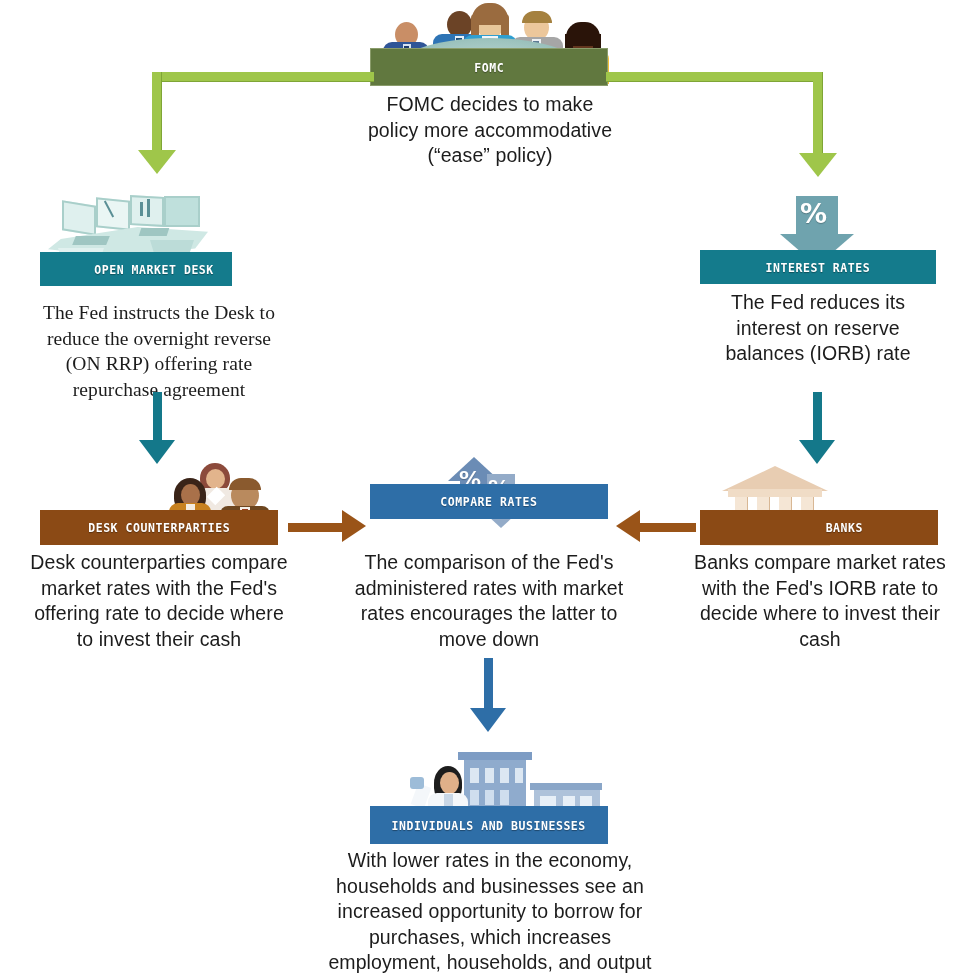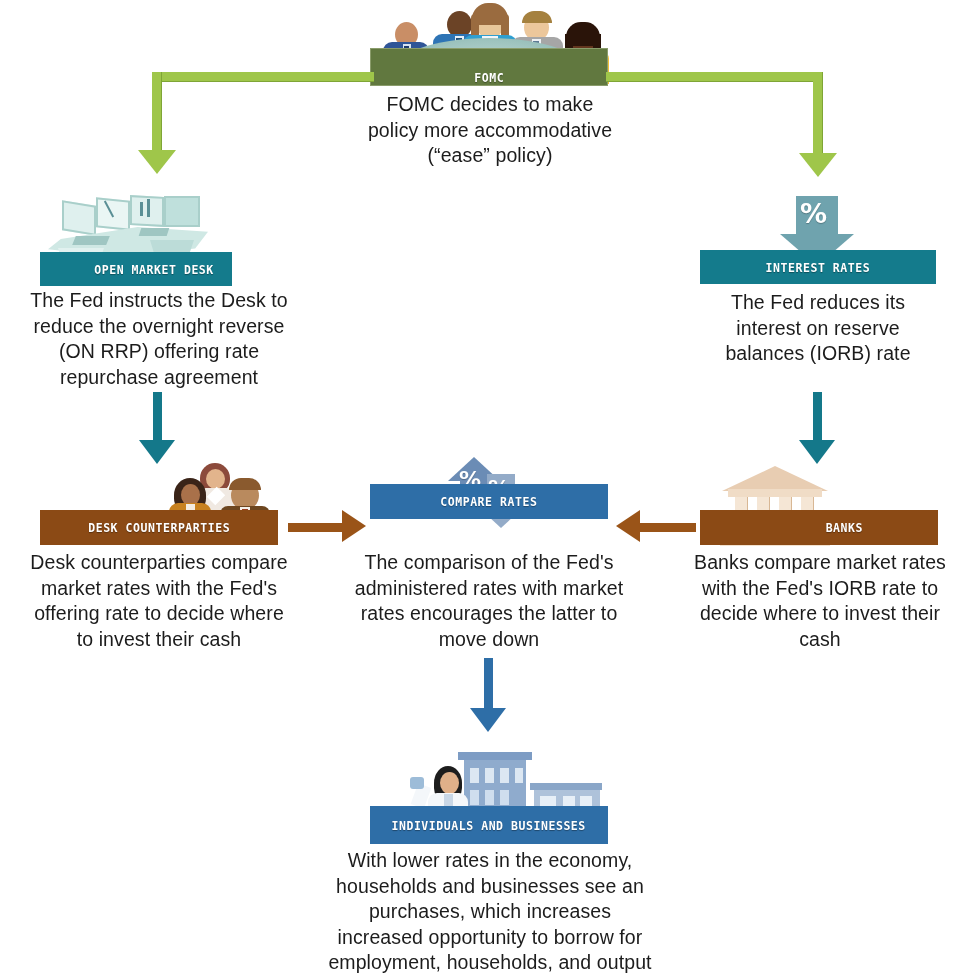--- a/index.html
+++ b/index.html
@@ -19,21 +19,21 @@
        color:#1c1c1c;letter-spacing:.1px;}
 
   
   .vshaft{position:absolute;}
   .vhead{position:absolute;width:0;height:0;}
   .hshaft{position:absolute;}
   .hhead{position:absolute;width:0;height:0;}
 
   
   #fomc-box{left:370px;top:48px;width:238px;height:38px;background:#61783f;
-            border:1px solid #8a9c6b;align-items:flex-end;}
+            border:1px solid #8a9c6b;}
   #fomc-table{position:absolute;left:390px;top:38px;width:198px;height:36px;
               background:radial-gradient(ellipse at 50% 120%,#cfe3e2 0%,#9fc4bf 65%,#7fb0aa 100%);
               border-radius:50% 50% 0 0 / 100% 100% 0 0;}
   .person{position:absolute;}
   .head{position:absolute;border-radius:50%;}
   .body{position:absolute;border-radius:9px 9px 0 0;}
 
   
   .pctarrow-label{position:absolute;color:#fff;font-weight:700;
                   font-family:"DejaVu Sans","Liberation Sans",sans-serif;
@@ -127,21 +127,21 @@
       <div style="position:absolute;left:58px;top:248px;width:46px;height:24px;background:#e1f1ef;
                   clip-path:polygon(0% 0%,100% 0%,82% 100%,16% 100%);"></div>
       <div style="position:absolute;left:150px;top:240px;width:44px;height:26px;background:#bcdcd8;
                   clip-path:polygon(0% 0%,100% 0%,80% 100%,18% 100%);"></div>
     </div>
 
     <div class="banner" style="left:40px;top:252px;width:192px;height:34px;background:#147b8c;">
       <span class="blabel" style="margin-left:36px;">OPEN MARKET DESK</span>
     </div>
 
-    <div class="cap" style="left:2px;top:288px;width:314px;">
+    <div class="cap" style="left:2px;top:300px;width:314px;font-family:Liberation Serif, serif;">
       <div>The Fed instructs the Desk to</div>
       <div>reduce the overnight reverse</div>
       <div>(ON RRP) offering rate</div>
       <div>repurchase agreement</div>
     </div>
   </div>
 
   <div>
 
     <div>
@@ -307,19 +307,19 @@
       <div style="position:absolute;left:410px;top:777px;width:14px;height:12px;background:#9dbcd8;border-radius:3px;"></div>
     </div>
 
     <div class="banner" style="left:370px;top:806px;width:238px;height:38px;background:#2e6ea7;">
       <span class="blabel">INDIVIDUALS AND BUSINESSES</span>
     </div>
 
     <div class="cap" style="left:300px;top:848px;width:380px;">
       <div>With lower rates in the economy,</div>
       <div>households and businesses see an</div>
+      <div>increased opportunity to borrow for</div>
       <div>purchases, which increases</div>
-      <div>increased opportunity to borrow for</div>
       <div>employment, households, and output</div>
     </div>
   </div>
 
 </div>
 
 </body></html>

